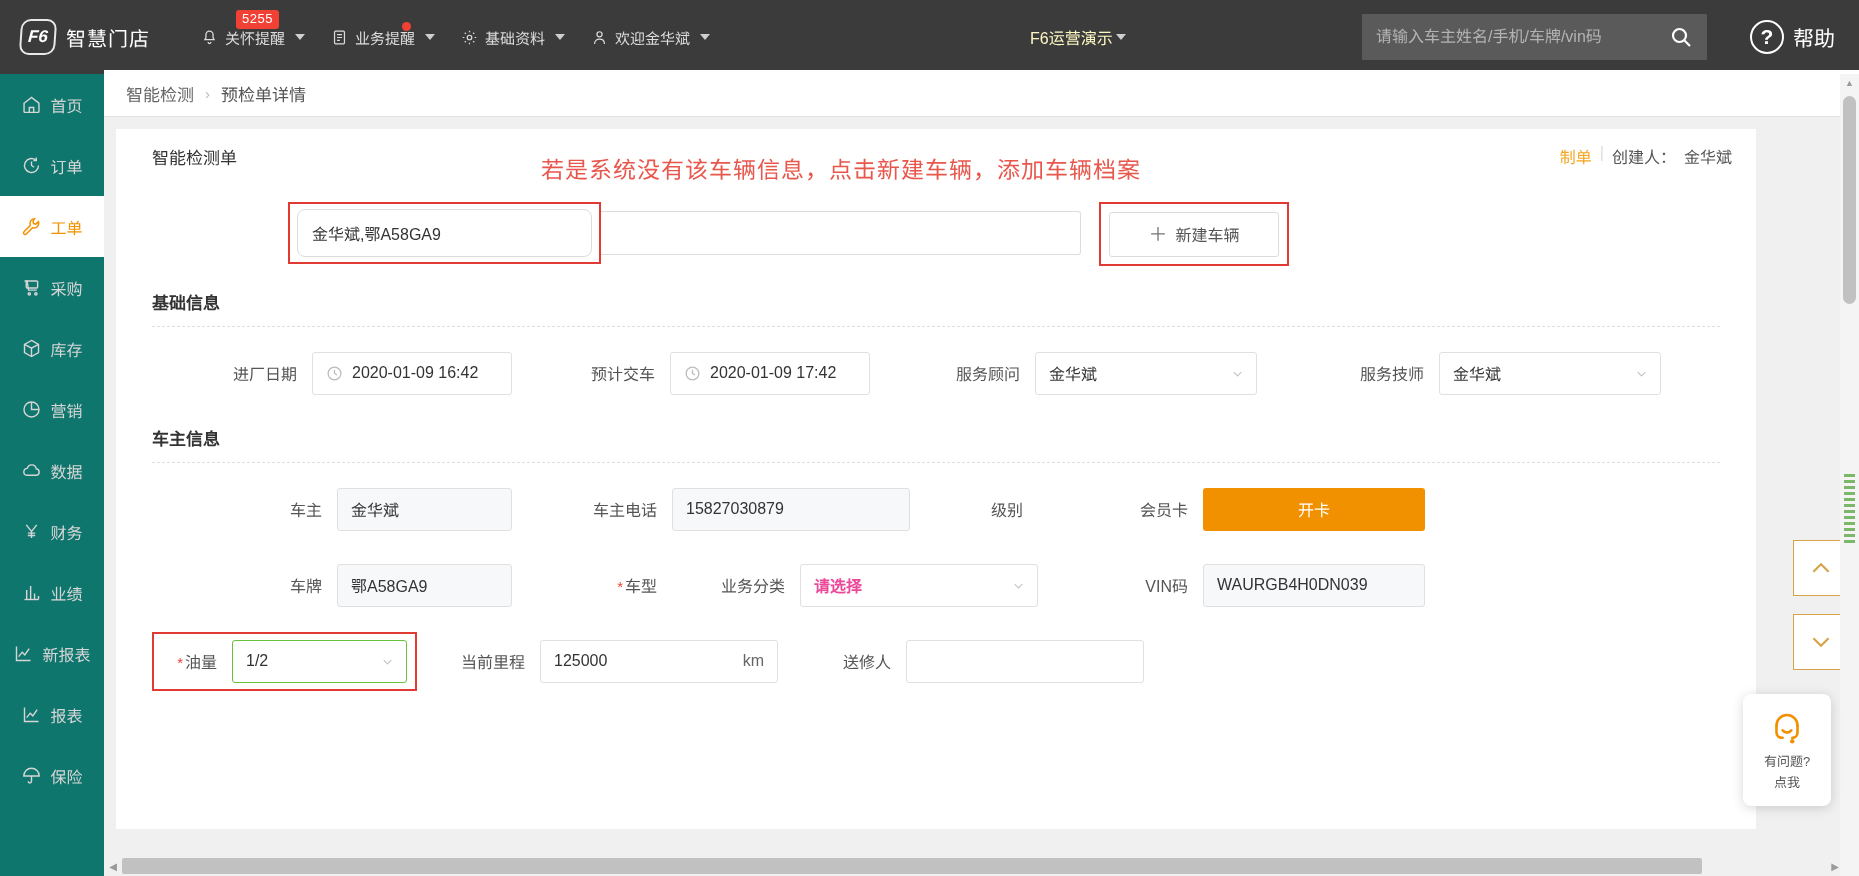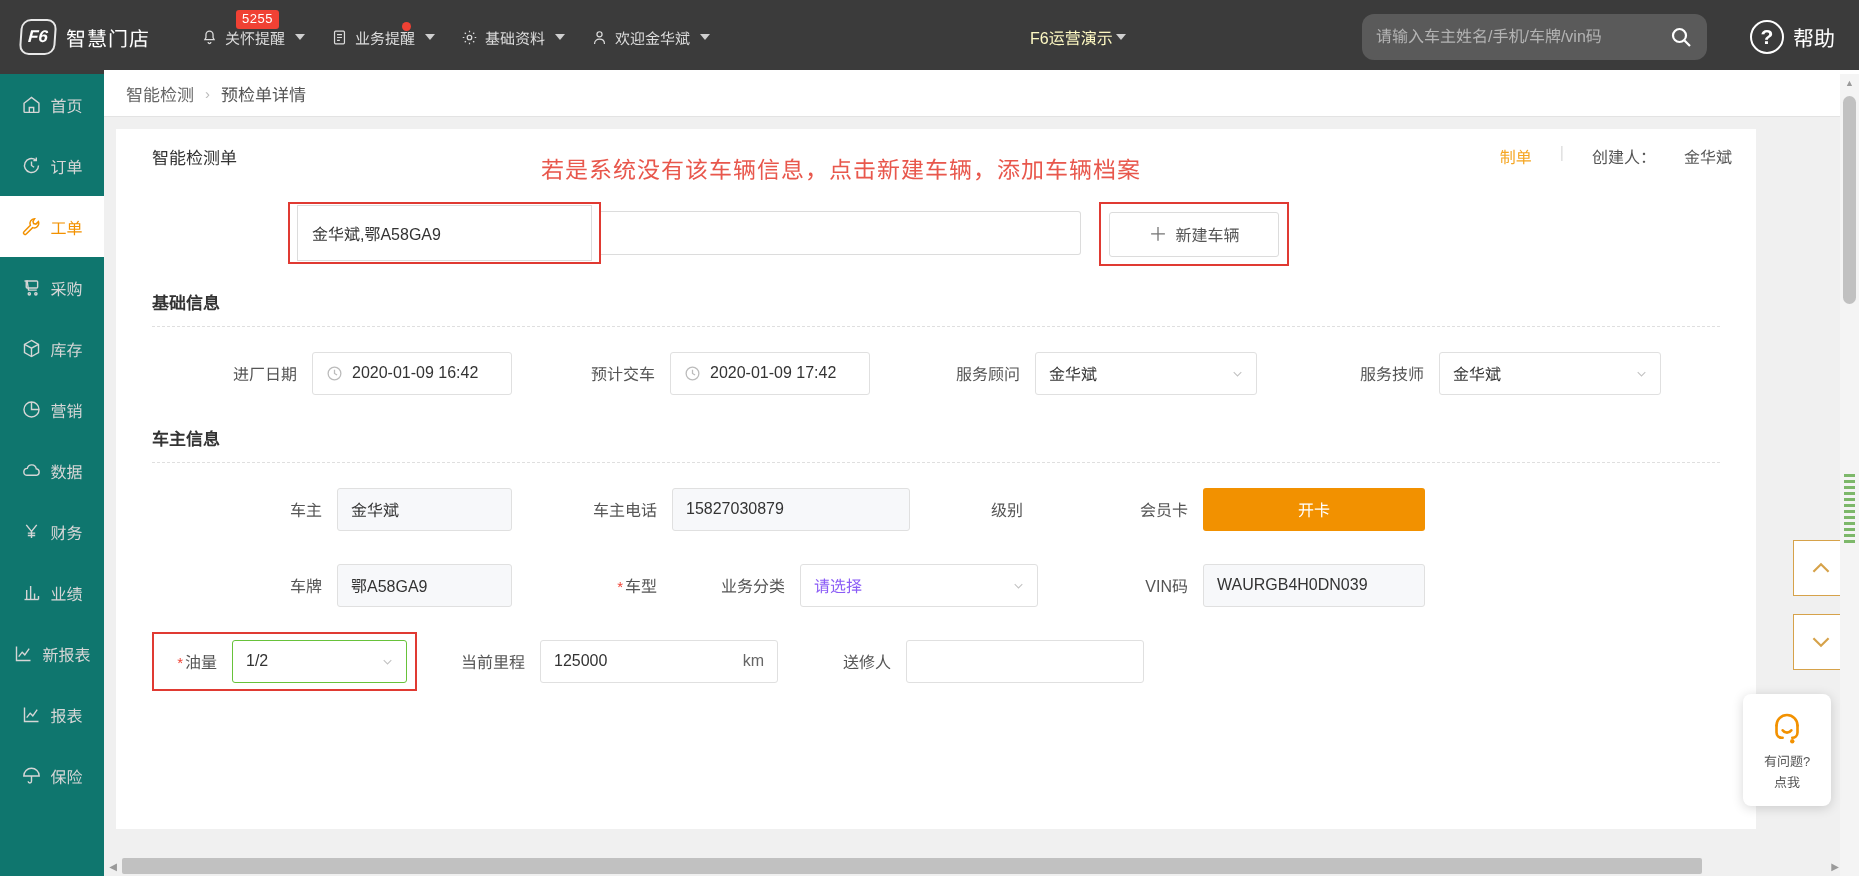--- a/index.html
+++ b/index.html
@@ -49,21 +49,21 @@
     width: 9px; height: 9px; border-radius: 50%; background: #f04134;
   }
 
   .top-company {
     position: absolute; left: 1030px; top: 50%; transform: translateY(-50%);
     display: flex; align-items: center; font-size: 16px; color: #fef9c3;
     cursor: pointer;
   }
   .top-search {
     position: absolute; left: 1362px; top: 14px;
-    width: 345px; height: 46px; background: #5a5a5a; border-radius: 12px;
+    width: 345px; height: 46px; background: #5a5a5a; border-radius: 1px;
     display: flex; align-items: center; padding: 0 14px;
   }
   .top-search input {
     flex: 1; background: transparent; border: 0; outline: none;
     color: #fff; font-size: 16px; font-family: inherit;
   }
   .top-search input::placeholder { color: #b3b3b3; }
   .search-ico { width: 24px; height: 24px; color: #fff; }
 
   .top-help {
@@ -111,38 +111,38 @@
 
   .card {
     background: #fff; width: 1640px; min-height: 700px;
     position: relative; padding: 0 0 10px 0;
   }
   .card-head {
     height: 54px; display: flex; align-items: center;
     padding: 0 24px 0 36px; justify-content: space-between;
   }
   .card-title { font-size: 17px; color: #333; }
-  .card-head-right { font-size: 16px; color: #555; display: flex; align-items: flex-start; gap: 28px; }
+  .card-head-right { font-size: 16px; color: #555; display: flex; align-items: flex-start; gap: 8px; }
   .head-link { color: #f5a623; cursor: pointer; }
   .head-div { color: #ddd; }
 
   .annot-red {
     position: absolute; left: 425px; top: 22px;
     font-size: 23px; color: #e8574c; letter-spacing: 1px; white-space: nowrap;
   }
 
   
   .veh-row { position: relative; height: 92px; padding-left: 36px; }
   .veh-box-wrap {
     position: absolute; left: 172px; top: 19px;
     width: 313px; height: 62px; border: 2px solid #e03a32;
     display: flex; align-items: center; padding: 0 7px;
   }
   .veh-input {
-    width: 100%; height: 56px; border: 1px solid #dcdcdc; border-radius: 0;
+    width: 100%; height: 48px; border: 1px solid #dcdcdc; border-radius: 8px;
     display: flex; align-items: center; padding: 0 14px;
     font-size: 16px; color: #333; background: #fff;
   }
   .veh-input-2 {
     position: absolute; left: 485px; top: 28px;
     width: 480px; height: 44px; border: 1px solid #dcdcdc; border-left: 0;
     border-radius: 0 3px 3px 0; background: #fff;
   }
   .newveh-wrap {
     position: absolute; left: 983px; top: 19px;
@@ -170,21 +170,21 @@
   .req::before { content: "*"; color: #f04134; margin-right: 2px; font-size: 15px; }
 
   .fctl {
     height: 43px; border: 1px solid #e0e0e0; border-radius: 3px;
     background: #f7f8fa; display: flex; align-items: center;
     padding: 0 13px; font-size: 16px; color: #333;
     position: relative;
   }
   .fctl.white { background: #fff; }
   .fctl.sel { background: #fff; cursor: pointer; }
-  .fctl.ph { color: #8b5cf6; }
+  .fctl.ph { color: #ec4899; font-weight: bold; }
   .clock-ico { width: 17px; height: 17px; margin-right: 9px; color: #bbb; flex: none; }
   .chev {
     position: absolute; right: 12px; top: 50%; transform: translateY(-50%);
     width: 13px; height: 13px; color: #c3c3c3;
   }
   .fctl .unit { margin-left: auto; color: #666; font-size: 16px; }
   .ellip { overflow: hidden; white-space: nowrap; text-overflow: clip; display: block; }
 
   .btn-orange {
     height: 43px; background: #f29100; border-radius: 3px; color: #fff;

